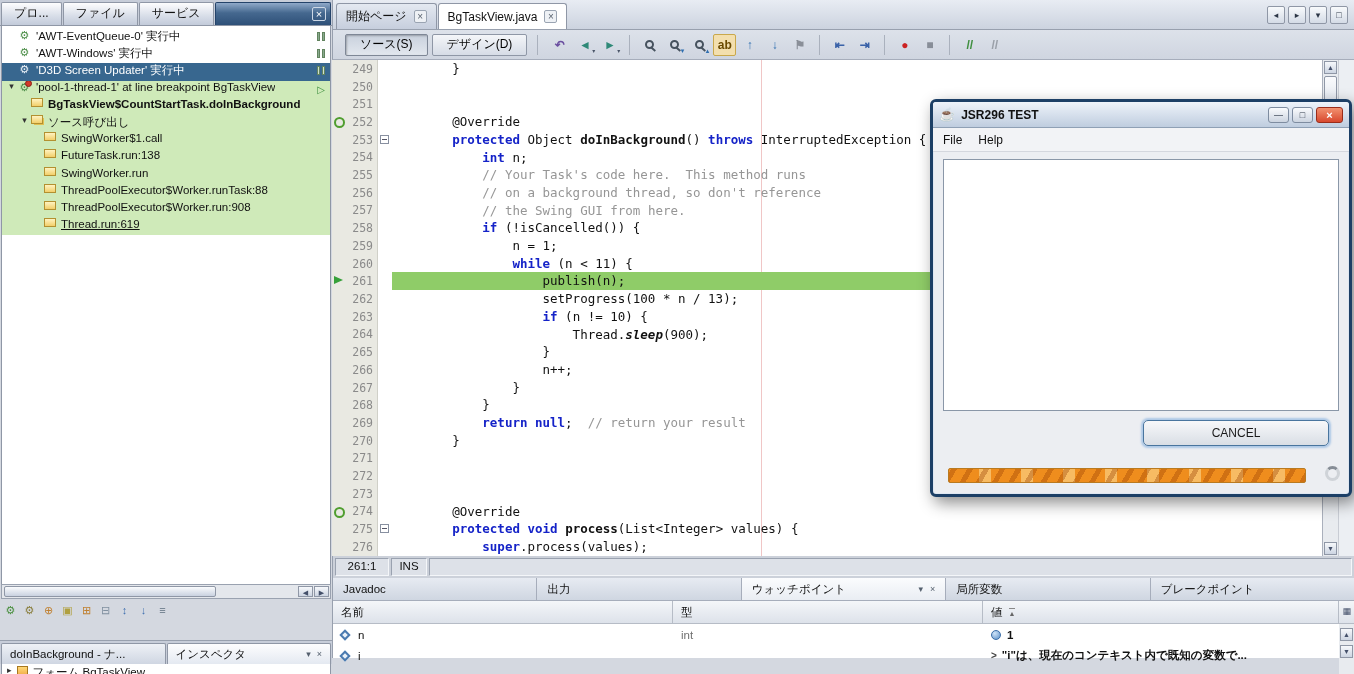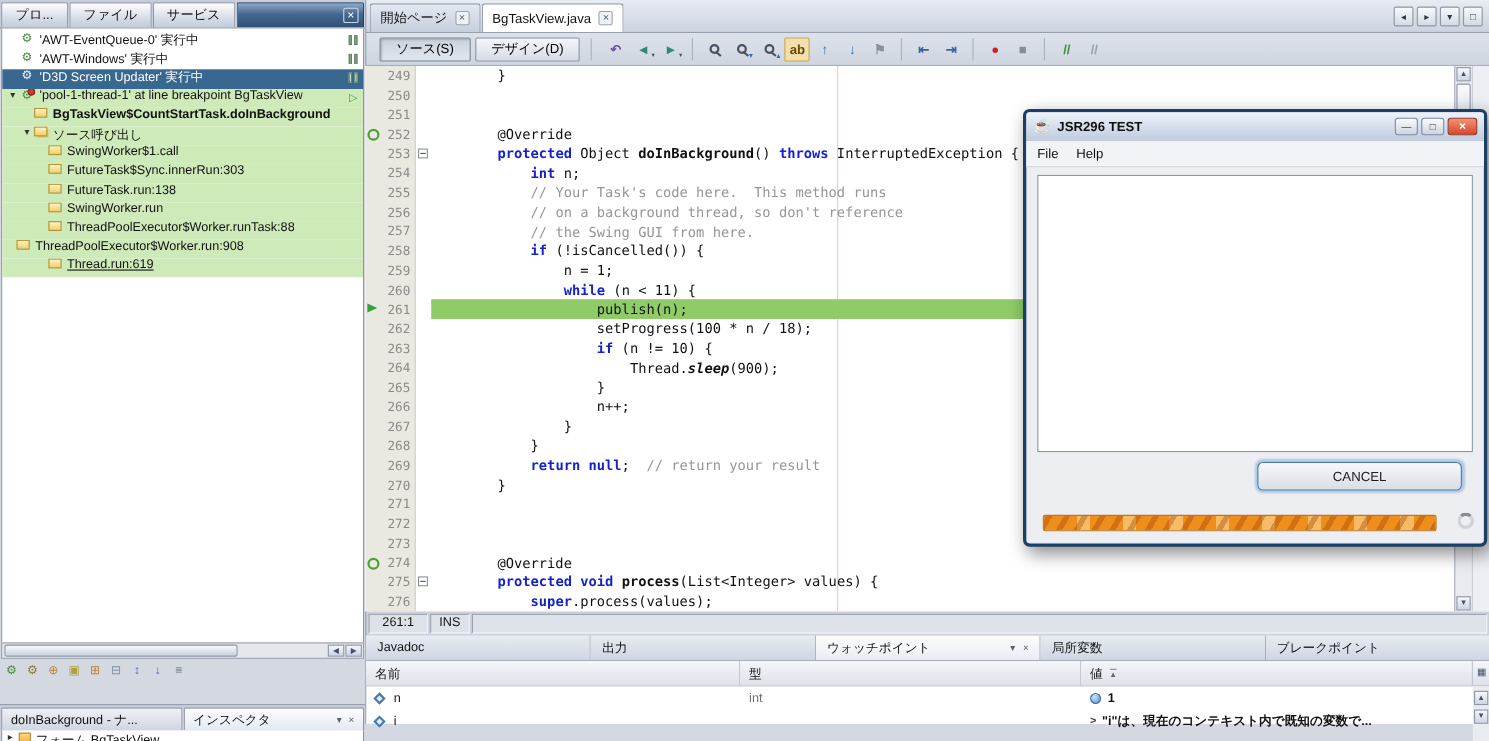--- a/index.html
+++ b/index.html
@@ -204,38 +204,33 @@
         <span class="tlabel">ソース呼び出し</span>
       </div>
       <div class="trow green" style="padding-left: 29px;">
         <span class="handle"></span>
         <span class="ticon stack-frame-icon"></span>
         <span class="tlabel">SwingWorker$1.call</span>
       </div>
       <div class="trow green" style="padding-left: 29px;">
         <span class="handle"></span>
         <span class="ticon stack-frame-icon"></span>
-        <span class="tlabel">FutureTask$Sync.innerRun:303</span>
-      </div>
-      <div class="trow green" style="padding-left: 29px;">
-        <span class="handle"></span>
-        <span class="ticon stack-frame-icon"></span>
         <span class="tlabel">FutureTask.run:138</span>
       </div>
       <div class="trow green" style="padding-left: 29px;">
         <span class="handle"></span>
         <span class="ticon stack-frame-icon"></span>
         <span class="tlabel">SwingWorker.run</span>
       </div>
       <div class="trow green" style="padding-left: 29px;">
         <span class="handle"></span>
         <span class="ticon stack-frame-icon"></span>
         <span class="tlabel">ThreadPoolExecutor$Worker.runTask:88</span>
       </div>
-      <div class="trow green" style="">
+      <div class="trow green" style="padding-left: 29px;">
         <span class="handle"></span>
         <span class="ticon stack-frame-icon"></span>
         <span class="tlabel">ThreadPoolExecutor$Worker.run:908</span>
       </div>
       <div class="trow green" style="padding-left: 29px; text-decoration: underline;">
         <span class="handle"></span>
         <span class="ticon stack-frame-icon"></span>
         <span class="tlabel">Thread.run:619</span>
       </div>
     </div>
@@ -516,21 +511,21 @@
           <div class="cl"><span class="tok">        @Override</span></div>
           <div class="cl"><span class="tok">        </span><span class="kw">protected</span><span class="tok"> Object </span><span class="b">doInBackground</span><span class="tok">() </span><span class="kw">throws</span><span class="tok"> InterruptedException {</span></div>
           <div class="cl"><span class="tok">            </span><span class="kw">int</span><span class="tok"> n;</span></div>
           <div class="cl"><span class="tok">            </span><span class="cm">// Your Task's code here.  This method runs</span></div>
           <div class="cl"><span class="tok">            </span><span class="cm">// on a background thread, so don't reference</span></div>
           <div class="cl"><span class="tok">            </span><span class="cm">// the Swing GUI from here.</span></div>
           <div class="cl"><span class="tok">            </span><span class="kw">if</span><span class="tok"> (!isCancelled()) {</span></div>
           <div class="cl"><span class="tok">                n = 1;</span></div>
           <div class="cl"><span class="tok">                </span><span class="kw">while</span><span class="tok"> (n &lt; 11) {</span></div>
           <div class="cl cur"><span class="tok">                    publish(n);</span></div>
-          <div class="cl"><span class="tok">                    setProgress(100 * n / 18);</span></div>
+          <div class="cl"><span class="tok">                    setProgress(100 * n / 13);</span></div>
           <div class="cl"><span class="tok">                    </span><span class="kw">if</span><span class="tok"> (n != 10) {</span></div>
           <div class="cl"><span class="tok">                        Thread.</span><span class="ib">sleep</span><span class="tok">(900);</span></div>
           <div class="cl"><span class="tok">                    }</span></div>
           <div class="cl"><span class="tok">                    n++;</span></div>
           <div class="cl"><span class="tok">                }</span></div>
           <div class="cl"><span class="tok">            }</span></div>
           <div class="cl"><span class="tok">            </span><span class="kw">return</span><span class="tok"> </span><span class="kw">null</span><span class="tok">;  </span><span class="cm">// return your result</span></div>
           <div class="cl"><span class="tok">        }</span></div>
           <div class="cl"></div>
           <div class="cl"></div>

